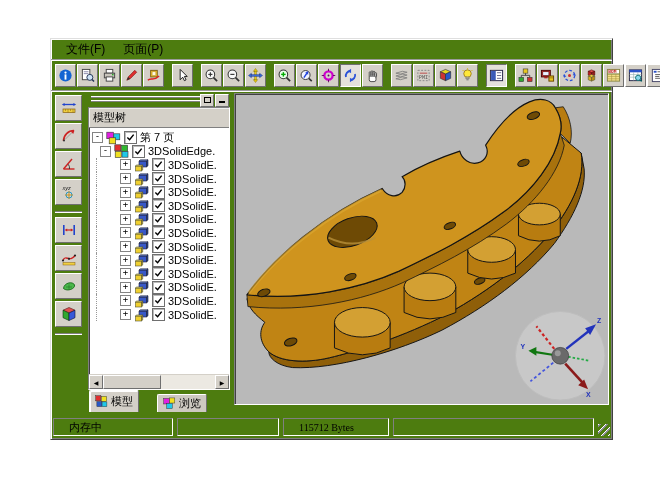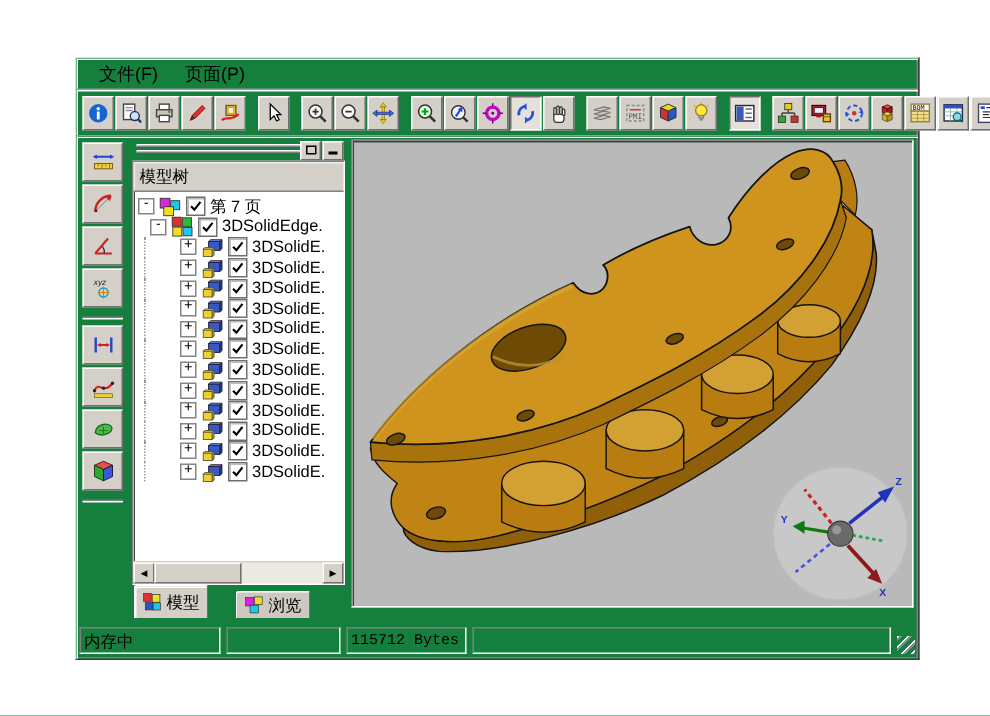--- a/index.html
+++ b/index.html
@@ -1,19 +1,19 @@
 <!DOCTYPE html>
 <html><head>
 <meta charset="utf-8">
 <style>
   html,body{margin:0;padding:0}
   body{width:660px;height:477px;background:#fff;position:relative;overflow:hidden;
        font-family:"Liberation Sans","DejaVu Sans",sans-serif;font-size:12px;color:#000;
        -webkit-font-smoothing:none}
-  .win{position:absolute;left:50px;top:38px;width:563px;height:402px;background:#15803d;
+  .win{position:absolute;left:50px;top:38px;width:563px;height:402px;background:#4d7c0f;
        border:1px solid;border-color:#dfdfdf #404040 #404040 #dfdfdf;
        box-shadow:inset 1px 1px 0 #fff, inset -1px -1px 0 #808080;
        display:flex;flex-direction:column;box-sizing:border-box}
   
   .menubar{height:20px;display:flex;align-items:center;padding:0 6px;flex:none}
   .menu-item{padding:1px 9px;cursor:default}
   
   .toolbar{height:30px;flex:none;border-top:1px solid #9a9a9a;box-shadow:inset 0 1px 0 #fff;
            display:flex;align-items:center;padding:0 4px}
   .tbtn{width:19px;height:21px;flex:none;display:flex;align-items:center;justify-content:center;
@@ -59,24 +59,24 @@
        border:1px solid;border-color:#fff #6f6f6f #6f6f6f #fff;border-bottom:none;border-radius:2px 2px 0 0;margin-right:18px}
   .tab.active{height:21px;box-shadow:inset 1px 1px 0 #fff}
   .tab.inactive{background:#cdc9c1;height:17px}
   .splitter{width:3px;flex:none}
   
   .viewport{flex:1;margin:2px 3px 9px 0;border:1px solid;border-color:#808080 #fff #fff #808080;
             box-shadow:inset 1px 1px 0 #404040;background:#b9b9b9;position:relative;overflow:hidden}
   .viewport svg{position:absolute;left:0;top:0;width:100%;height:100%}
   
   .statusbar{flex:none;height:25px;display:flex;align-items:stretch;padding:4px 2px 3px 2px;box-sizing:border-box}
-  .spanel{border:1px solid;border-color:#808080 #fff #fff #808080;font-size:11px;padding:1px 2px;
+  .spanel{border:1px solid;border-color:#808080 #fff #fff #808080;font-size:11px;padding:1px 15px;
           display:flex;align-items:center;margin-right:4px;overflow:hidden;white-space:nowrap}
   .s1{width:88px;flex:none}.s2{width:70px;flex:none}
-  .s3{width:74px;flex:none;font-family:Liberation Mono, monospace;font-size:10px}
+  .s3{width:74px;flex:none;font-family:Liberation Serif, serif;font-size:10px}
   .s4{flex:1}
   .sgrip{width:12px;flex:none;align-self:flex-end;height:12px;
          background:repeating-linear-gradient(135deg,#fff 0 1px,#8a8a96 1px 2.5px,rgba(0,0,0,0) 2.5px 5px)}
 </style>
 </head>
 <body>
 
 <div class="win">
 
   <div class="menubar">

